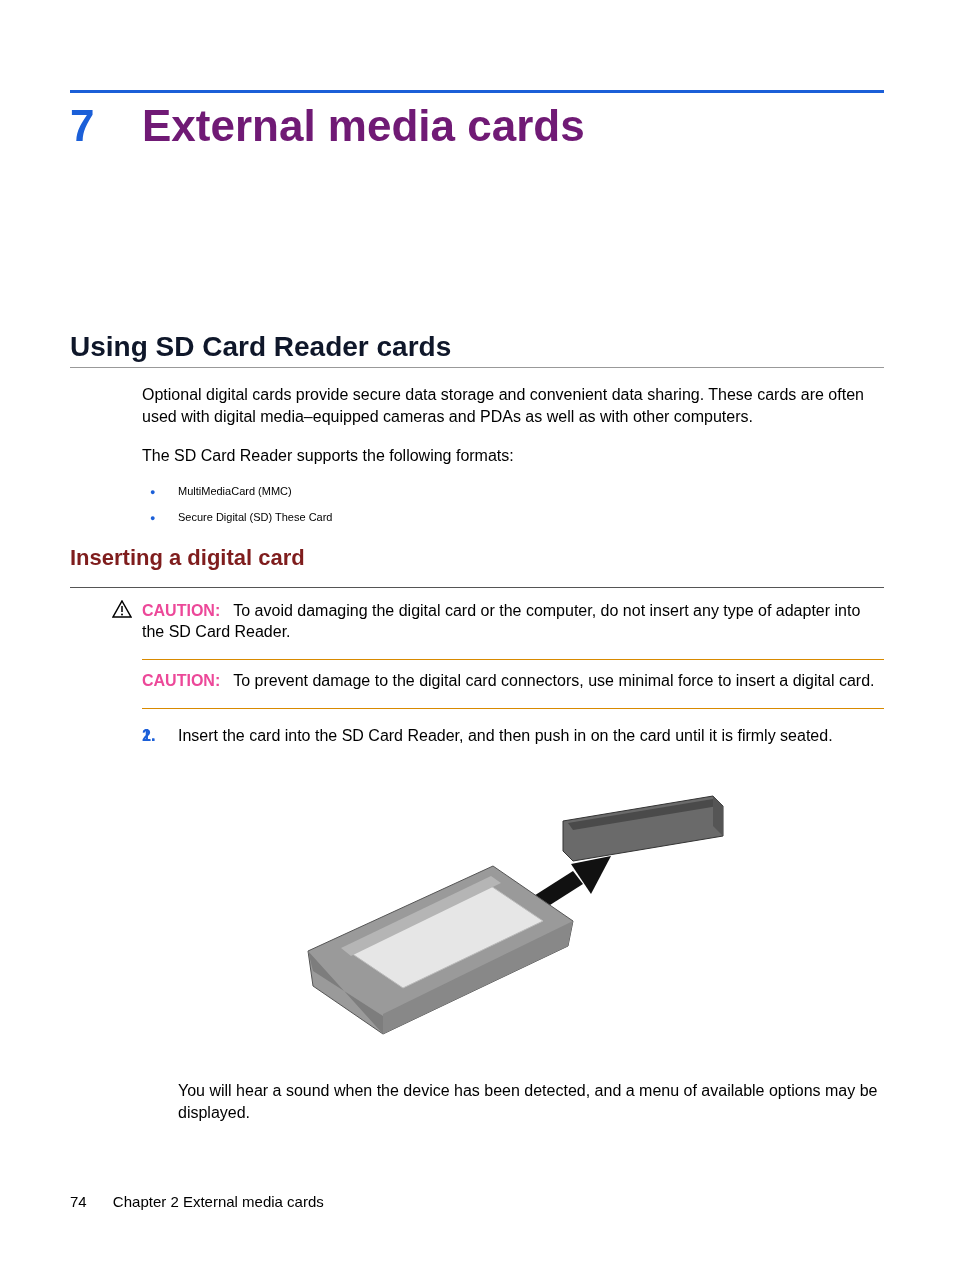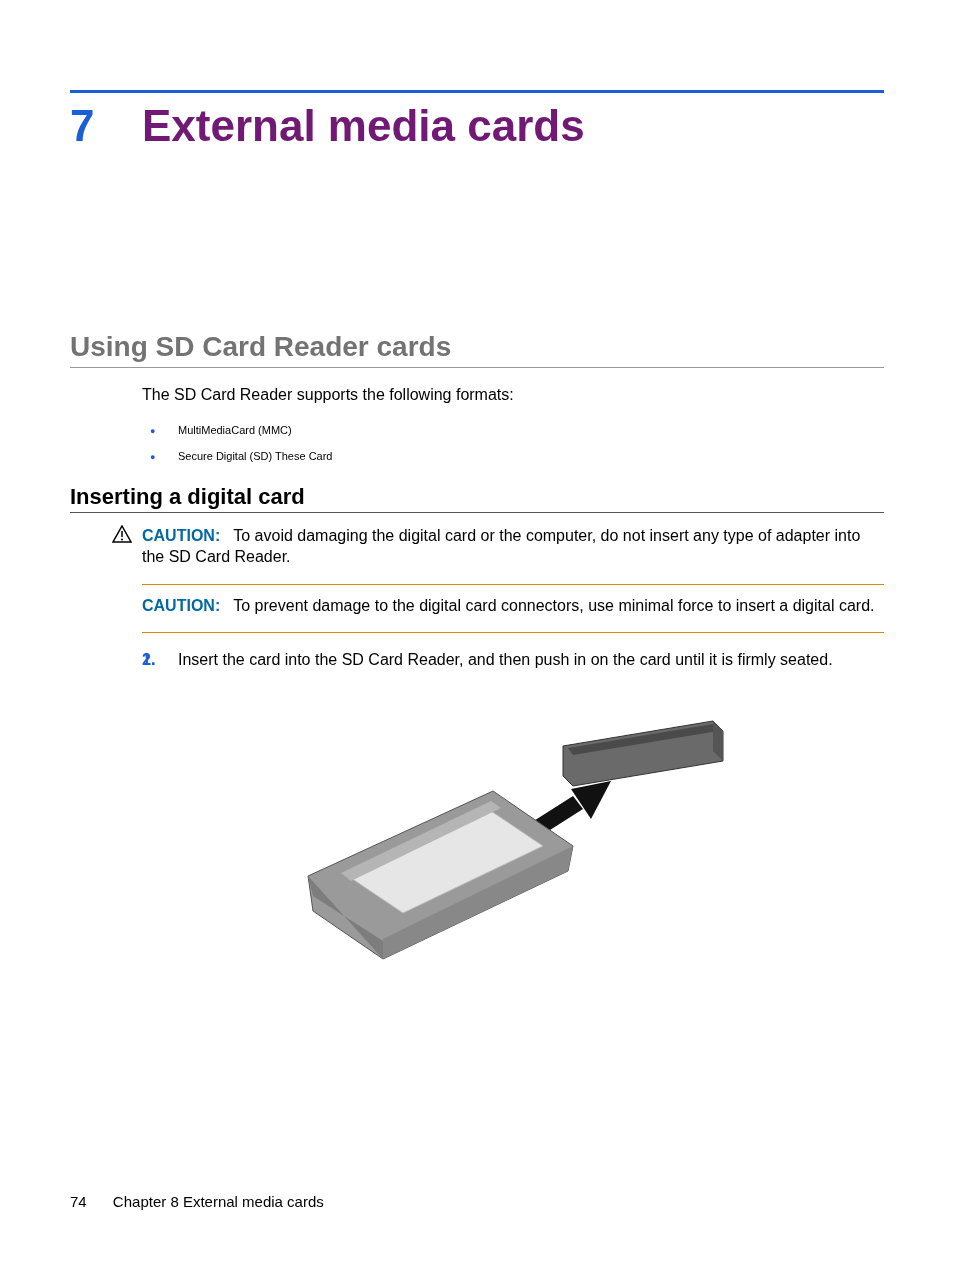--- a/index.html
+++ b/index.html
@@ -34,21 +34,21 @@
     width: 72px;
   }
   .chapter-title {
     font-size: 44px;
     font-weight: bold;
     color: #701a75;
   }
   .section {
     font-size: 28px;
     font-weight: bold;
-    color: #737373;
+    color: #0f172a;
     border-bottom: 1px solid #999;
     padding-bottom: 4px;
     margin-bottom: 16px;
   }
   .body-indent {
     margin-left: 72px;
   }
   .para {
     font-size: 16px;
     line-height: 1.35;
@@ -69,41 +69,41 @@
     content: "●";
     position: absolute;
     left: 8px;
     top: 2px;
     font-size: 9px;
     color: #1b5fd8;
   }
   .subsection {
     font-size: 22px;
     font-weight: bold;
-    color: #000000;
+    color: #7f1d1d;
     border-bottom: 1px solid #555;
-    padding-bottom: 2px;
+    padding-bottom: 16px;
     margin-bottom: 12px;
   }
   .caution-block {
     margin-left: 72px;
     position: relative;
   }
   .caution-icon {
     position: absolute;
     left: -30px;
     top: 0;
   }
   .caution-para {
     font-size: 16px;
     line-height: 1.35;
     margin: 0 0 16px 0;
   }
   .caution-label {
-    color: #0369a1;
+    color: #ec4899;
     font-weight: bold;
   }
   .caution-hr {
     border: none;
     border-top: 1px solid #d88a00;
     margin: 0 0 10px 0;
   }
   ol.steps {
     list-style: none;
     padding: 0;
@@ -146,20 +146,21 @@
 <div class="page">
   <hr class="hr-top">
   <div class="chapter-row">
     <span class="chapter-num">7</span>
     <span class="chapter-title">External media cards</span>
   </div>
 
   <div class="section">Using SD Card Reader cards</div>
 
   <div class="body-indent">
+    <p class="para">Optional digital cards provide secure data storage and convenient data sharing. These cards are often used with digital media–equipped cameras and PDAs as well as with other computers.</p>
     <p class="para">The SD Card Reader supports the following formats:</p>
     <ul class="bullets">
       <li>MultiMediaCard (MMC)</li>
       <li>Secure Digital (SD) These Card</li>
     </ul>
   </div>
 
   <div class="subsection">Inserting a digital card</div>
 
   <div class="caution-block">
@@ -208,19 +209,20 @@
         <g>
           <polygon points="15,175 200,90 280,145 275,170 90,258 20,210" fill="#9a9a9a" stroke="#555" stroke-width="1"></polygon>
           <polygon points="15,175 90,258 90,240 20,195" fill="#7d7d7d"></polygon>
           <polygon points="275,170 280,145 90,238 90,258" fill="#888"></polygon>
           <polygon points="55,175 195,108 250,145 110,212" fill="#e6e6e6" stroke="#bbb" stroke-width="1"></polygon>
           <polygon points="48,172 198,100 208,107 58,180" fill="#b5b5b5"></polygon>
         </g>
       </svg>
     </div>
 
+    <p class="para" style="margin-left:36px;">You will hear a sound when the device has been detected, and a menu of available options may be displayed.</p>
   </div>
 
   <div class="footer">
     <span class="footer-page">74</span>
-    <span>Chapter 8   External media cards</span>
+    <span>Chapter 2   External media cards</span>
   </div>
 </div>
 
 </body></html>

